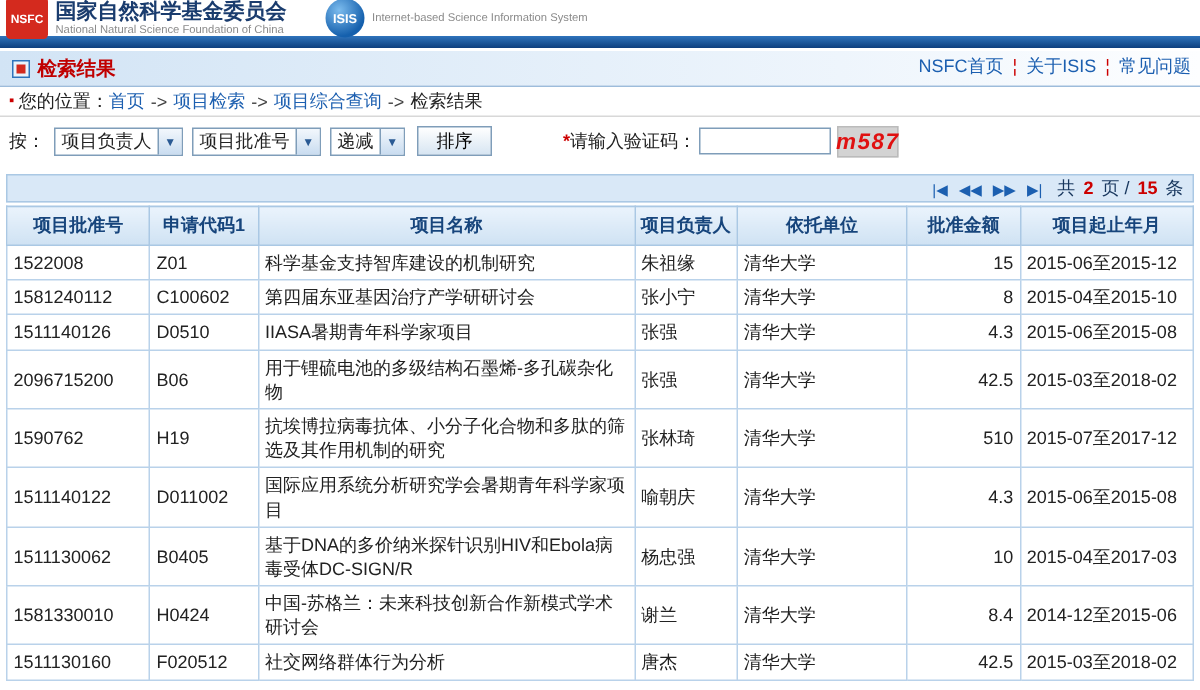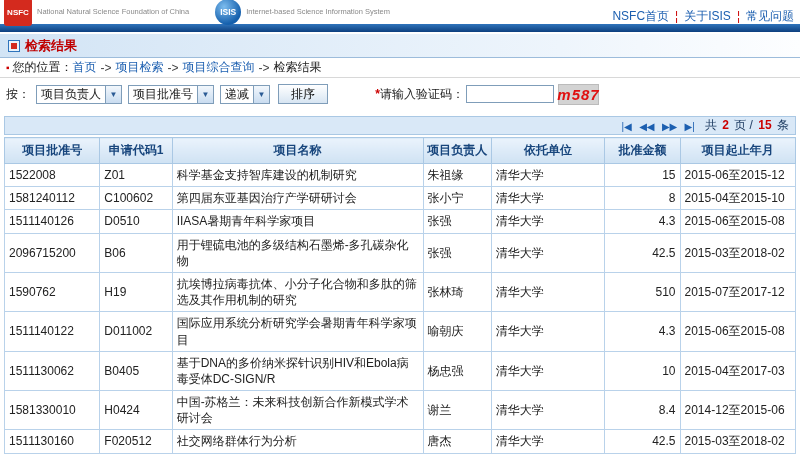--- a/index.html
+++ b/index.html
@@ -12,21 +12,21 @@
     font-size:8px; font-weight:bold; display:flex; align-items:center; justify-content:center; }
   .org { margin-left:5px; line-height:1.1; }
   .org .cn { font-size:14px; font-weight:bold; color:#1a3c6e; }
   .org .en { font-size:7.5px; color:#8a8a8a; }
   .logo-isis { width:26px; height:26px; margin-left:26px; border-radius:50%;
     background:radial-gradient(circle at 35% 30%, #7cbcee, #1560ad 70%);
     color:#fff; font-size:8.5px; font-weight:bold; display:flex; align-items:center; justify-content:center; }
   .sys { margin-left:5px; line-height:1.1; }
   .sys .cn { font-size:14px; font-weight:bold; color:#15427c; }
   .sys .en { font-size:7.5px; color:#8a8a8a; }
-  .hdr-links { margin-left:auto; align-self:flex-start; padding-top:6px; font-size:12px; }
+  .hdr-links { margin-left:auto; align-self:flex-start; padding-top:6px; font-size:12px;margin-top:28px; }
   .hdr-links a { color:#1c5fb0; text-decoration:none; cursor:pointer; }
   .hdr-links .sep { color:#cc0000; margin:0 6px; }
 
   .blue-bar { height:8px; background:linear-gradient(#2f74bc, #0d3f7e); }
 
   
   .section-bar { height:24px; margin-top:2px; display:flex; align-items:center; padding-left:8px;
     background:linear-gradient(to right,#d2e4f5,#eef5fc 70%,#fdfeff);
     border-bottom:1px solid #9dbcdb; }
   .section-bar .ttl { color:#c00000; font-weight:bold; font-size:13px; margin-left:5px; }
@@ -72,20 +72,21 @@
     vertical-align:middle; background:#fff; word-break:break-all; }
   td.c5 { text-align:right; padding-right:8px; }
   .w0{width:95px;} .w1{width:72px;} .w2{width:250px;} .w3{width:68px;} .w4{width:113px;} .w5{width:75px;} .w6{width:115px;}
 </style>
 </head>
 <body>
 
 <div class="hdr">
   <div class="logo-nsfc">NSFC</div>
   <div class="org">
+    <div class="cn">国家自然科学基金委员会</div>
     <div class="en">National Natural Science Foundation of China</div>
   </div>
   <div class="logo-isis">ISIS</div>
   <div class="sys">
     <div class="en">Internet-based Science Information System</div>
   </div>
   <div class="hdr-links">
     <a>NSFC首页</a><span class="sep">¦</span><a>关于ISIS</a><span class="sep">¦</span><a>常见问题</a>
   </div>
 </div>

